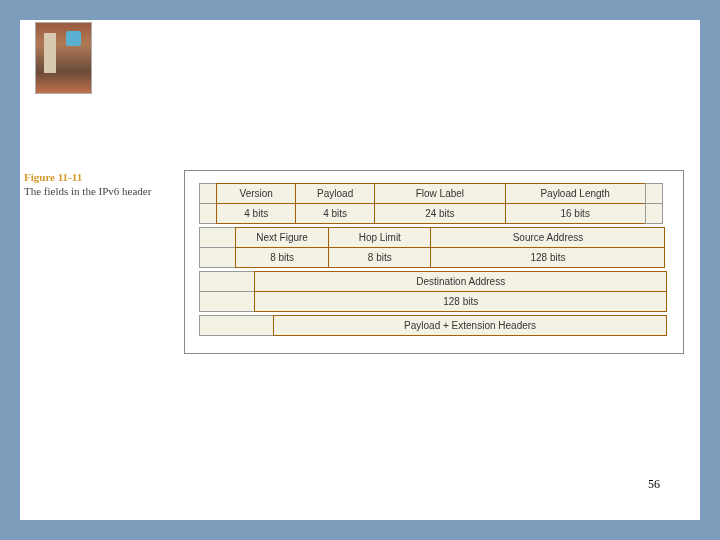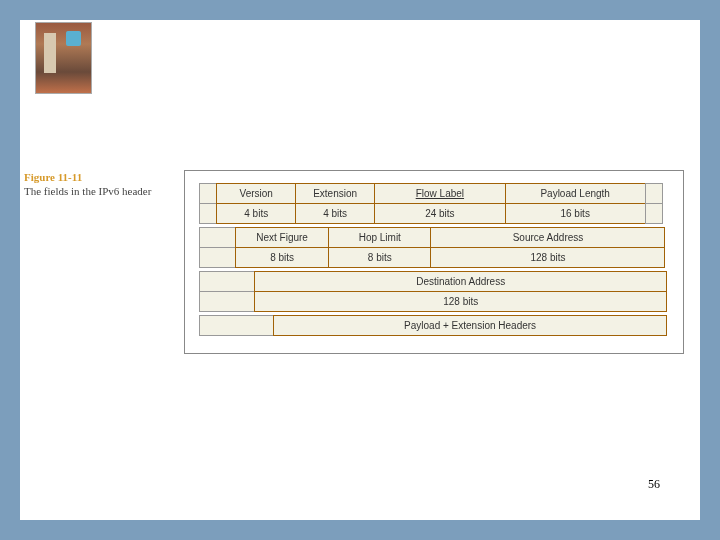--- a/index.html
+++ b/index.html
@@ -113,22 +113,22 @@
 
   <div class="fig-label">
     <div class="fig-num">Figure 11-11</div>
     <div class="fig-cap">The fields in the IPv6 header</div>
   </div>
 
   <div class="diagram" id="diagram">
       <div class="row">
         <div class="lead" style="width: 4%;"></div>
         <div class="cell" style="width: 17%;">Version</div>
-        <div class="cell" style="width: 17%;">Extension</div>
-        <div class="cell" style="width: 28%; text-decoration: underline;">Flow Label</div>
+        <div class="cell" style="width: 17%;">Payload</div>
+        <div class="cell" style="width: 28%;">Flow Label</div>
         <div class="cell" style="width: 30%;">Payload Length</div>
         <div class="lead" style="width: 4%;"></div>
       </div>
       <div class="row">
         <div class="lead" style="width: 4%;"></div>
         <div class="cell" style="width: 17%;">4 bits</div>
         <div class="cell" style="width: 17%;">4 bits</div>
         <div class="cell" style="width: 28%;">24 bits</div>
         <div class="cell" style="width: 30%;">16 bits</div>
         <div class="lead" style="width: 4%;"></div>

